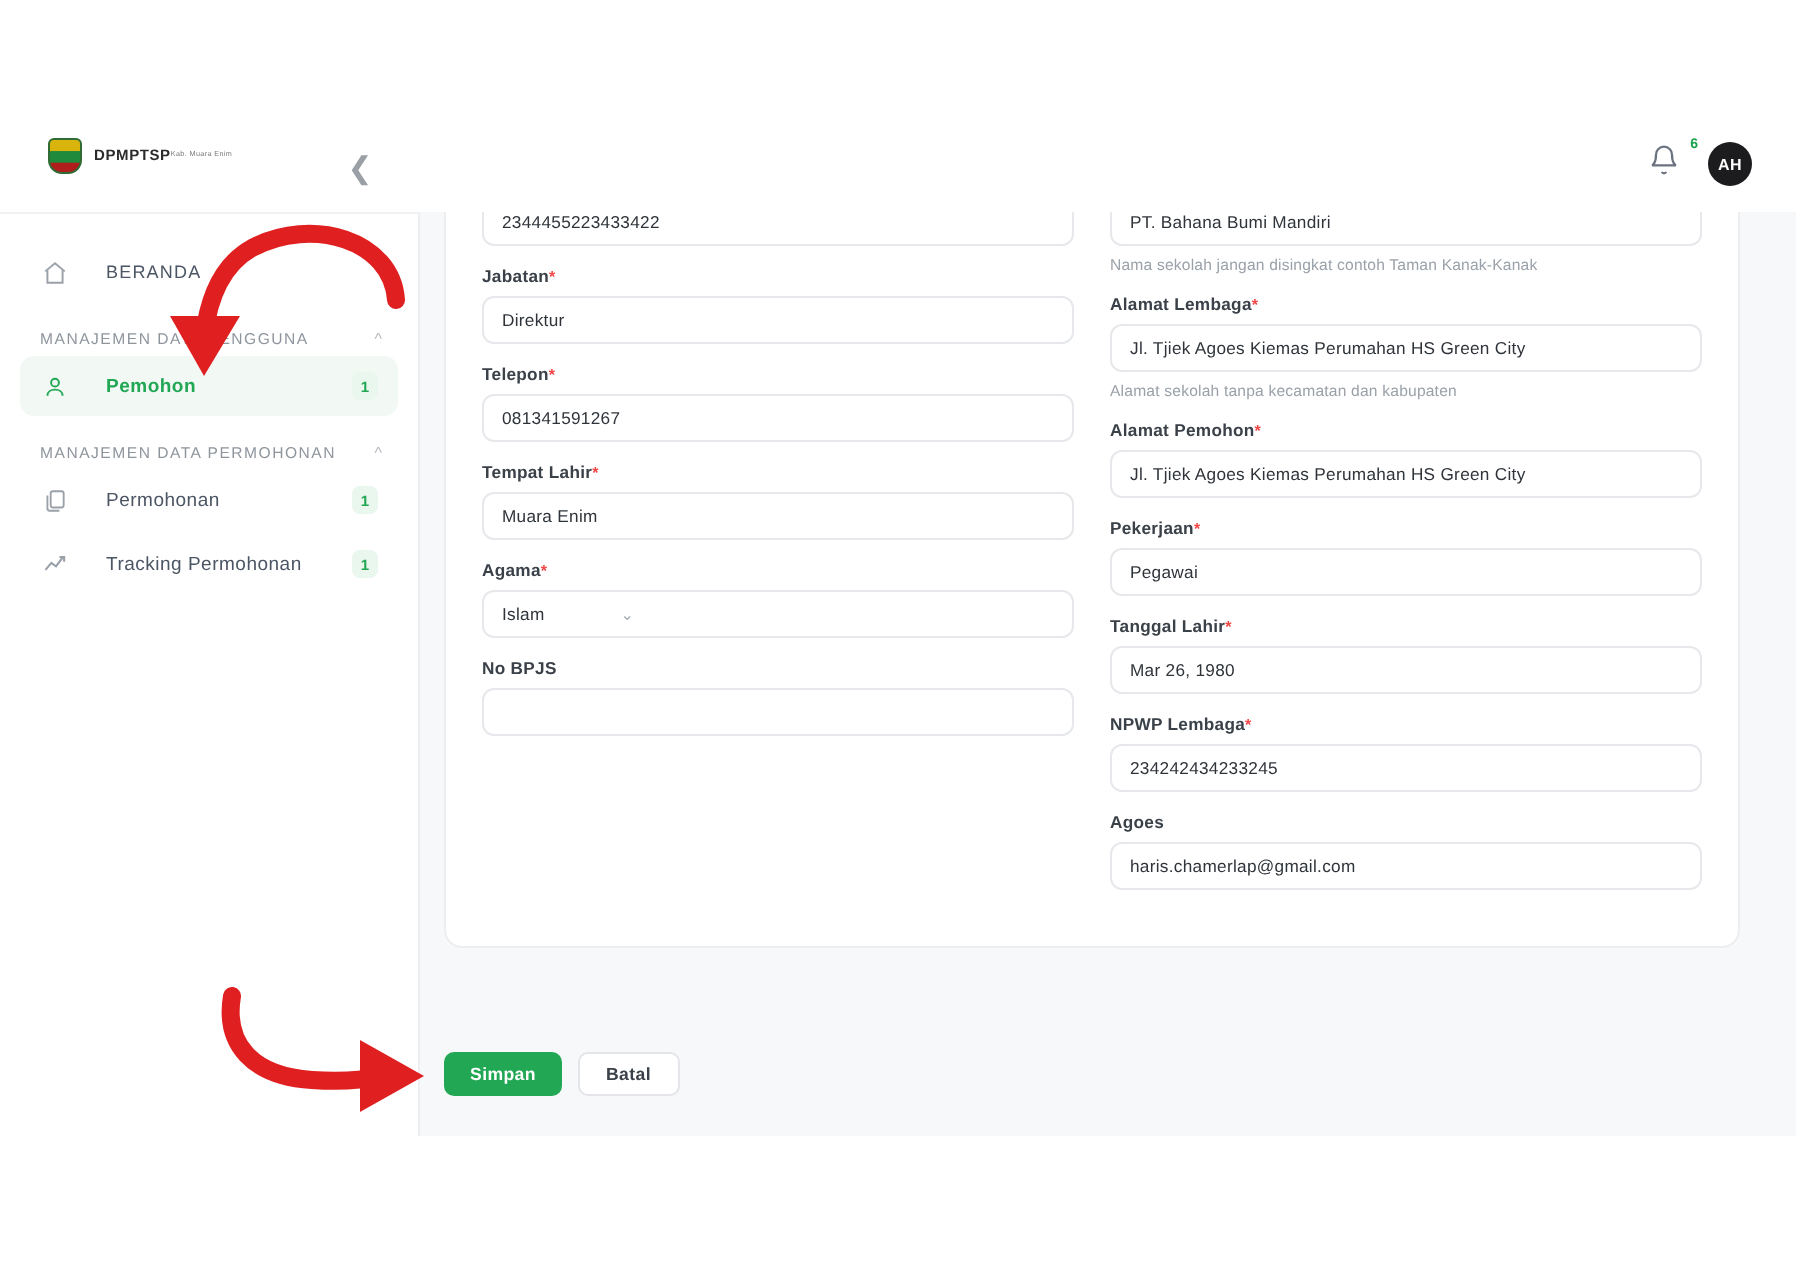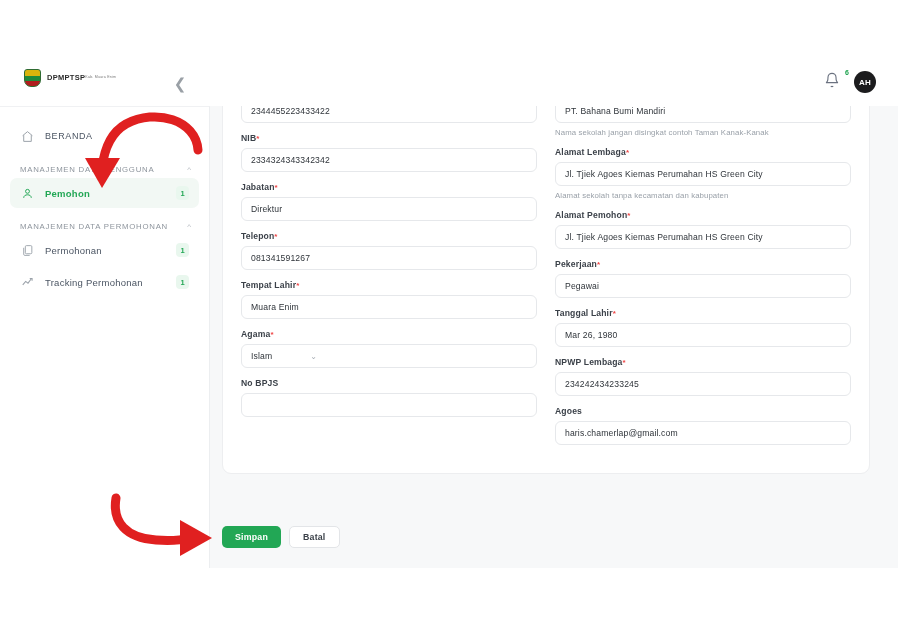--- a/index.html
+++ b/index.html
@@ -71,21 +71,21 @@
     width: 210px; height: 462px;
     background: #ffffff;
     border-right: 1px solid #eceef0;
     border-top: 1px solid #f0f1f3;
     padding-top: 14px;
   }
   .nav-item {
     display: flex; align-items: center;
     height: 30px; margin: 0 10px 2px 10px;
     padding: 0 10px; border-radius: 7px;
-    cursor: pointer; gap: 10px;
+    cursor: pointer; gap: 18px;
   }
   .nav-item .ico {
     width: 15px; height: 15px; flex: 0 0 15px;
     display: flex; align-items: center; justify-content: center;
     color: #9aa1a9;
   }
   .nav-label {
     font-size: 9.5px; color: #4b5563; letter-spacing: .25px; flex: 1;
   }
   .nav-item.home .nav-label {
@@ -250,26 +250,20 @@
   <div class="content">
     <div class="card">
       <div class="grid">
         <div class="col" id="col-left">
             <div class="field">
               <div class="inp">
                 <span>2344455223433422</span>
               </div>
             </div>
             <div class="field">
-              <div class="flabel">NIB<span class="req">*</span></div>
-              <div class="inp">
-                <span>2334324343342342</span>
-              </div>
-            </div>
-            <div class="field">
               <div class="flabel">Jabatan<span class="req">*</span></div>
               <div class="inp">
                 <span>Direktur</span>
               </div>
             </div>
             <div class="field">
               <div class="flabel">Telepon<span class="req">*</span></div>
               <div class="inp">
                 <span>081341591267</span>
               </div>

